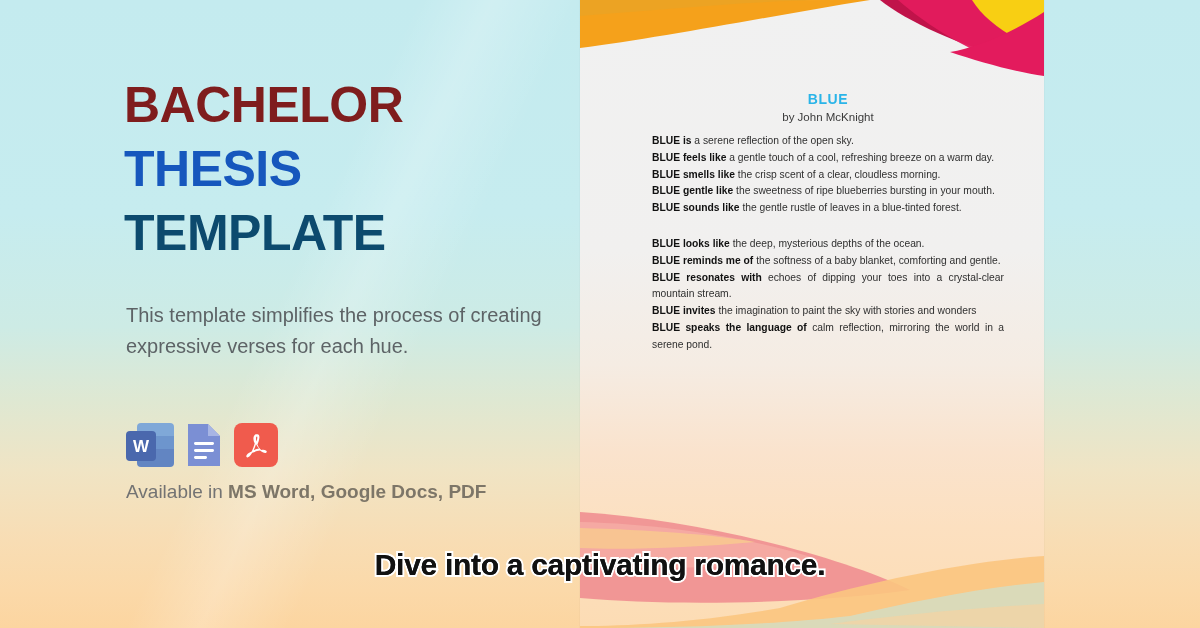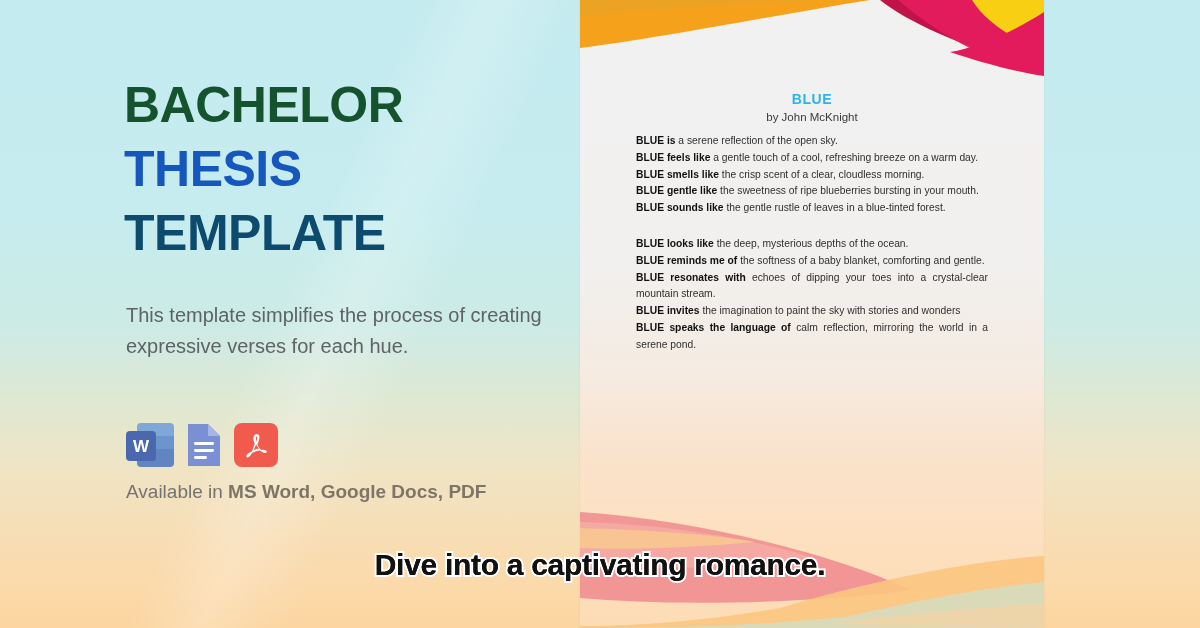--- a/index.html
+++ b/index.html
@@ -81,21 +81,21 @@
   .doc {
     position:absolute; left:580px; top:0; width:464px; height:628px;
     background:linear-gradient(180deg,
         #f1f1f1 0%, #f1f0ef 40%, #f5ece3 58%,
         #fae3cd 72%, #fce0c0 84%, #fcdcb4 100%);
     overflow:hidden;
     box-shadow:0 0 0 1px rgba(0,0,0,0.02);
   }
   .doc svg.waves { position:absolute; left:0; top:0; width:464px; height:628px; }
 
-  .doc-content { position:absolute; left:0; top:0; width:464px; height:628px; }
+  .doc-content { position:absolute; left:16px; top:0; width:464px; height:628px; }
 
   .doc-title {
     position:absolute; left:0; right:0; top:91px; text-align:center;
     color:#2ab4e8; font-size:14px; font-weight:bold; letter-spacing:0.6px;
   }
   .doc-author {
     position:absolute; left:0; right:0; top:111px; text-align:center;
     color:#3b3b3b; font-size:11.5px;
   }
 
@@ -129,21 +129,21 @@
   }
 </style>
 </head>
 <body>
 
 <div class="bg-sheen"></div>
 
 <div class="promo">
 
   <div class="headline">
-    <div class="line l1" style="color: #14532d;">BACHELOR</div>
+    <div class="line l1" style="color: #7f1d1d;">BACHELOR</div>
     <div class="line l2" style="color: rgb(22, 87, 189);">THESIS</div>
     <div class="line l3" style="color: #0c4a6e;">TEMPLATE</div>
   </div>
 
   <div class="subtitle">This template simplifies the process of creating expressive verses for each hue.</div>
 
   <div class="icons">
 
     <div class="icon-word">
       <div class="sheet"></div>

